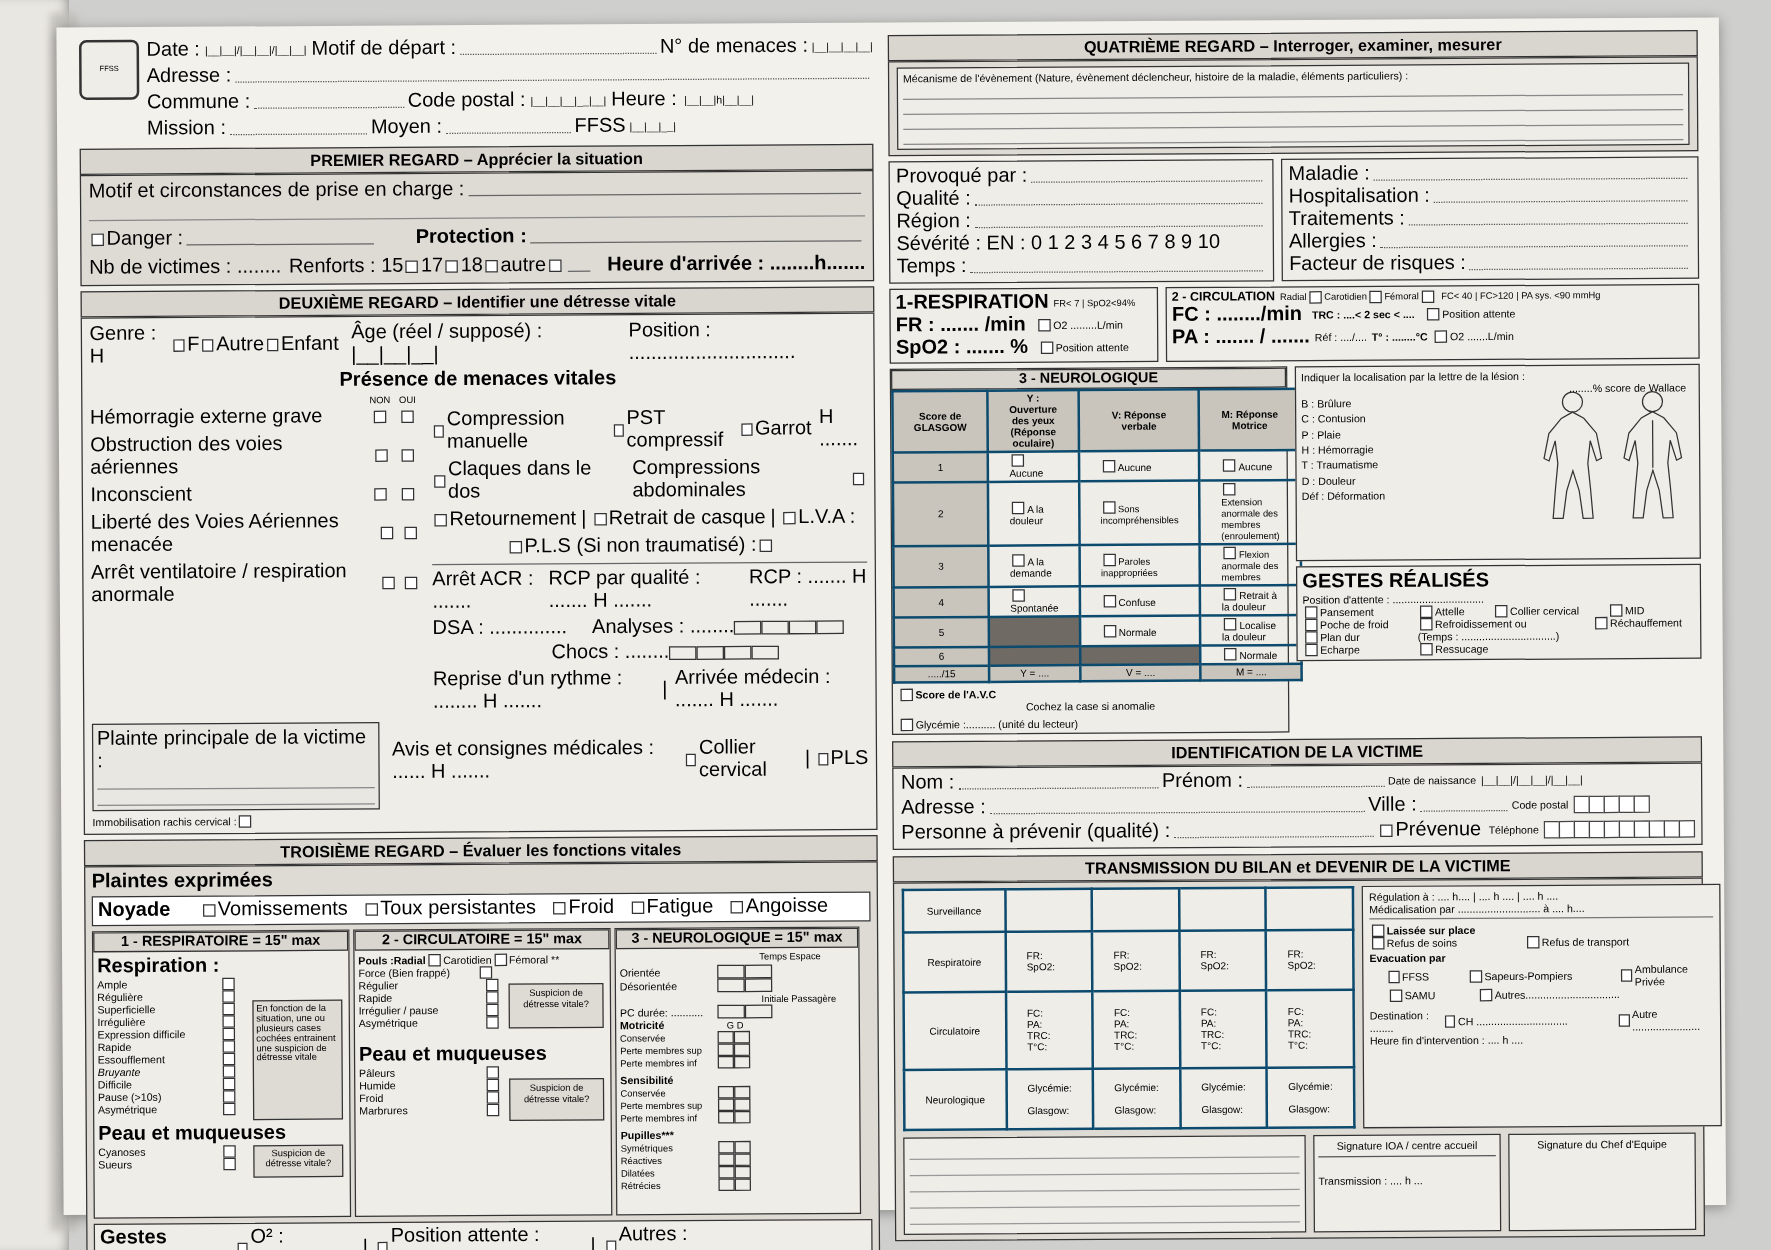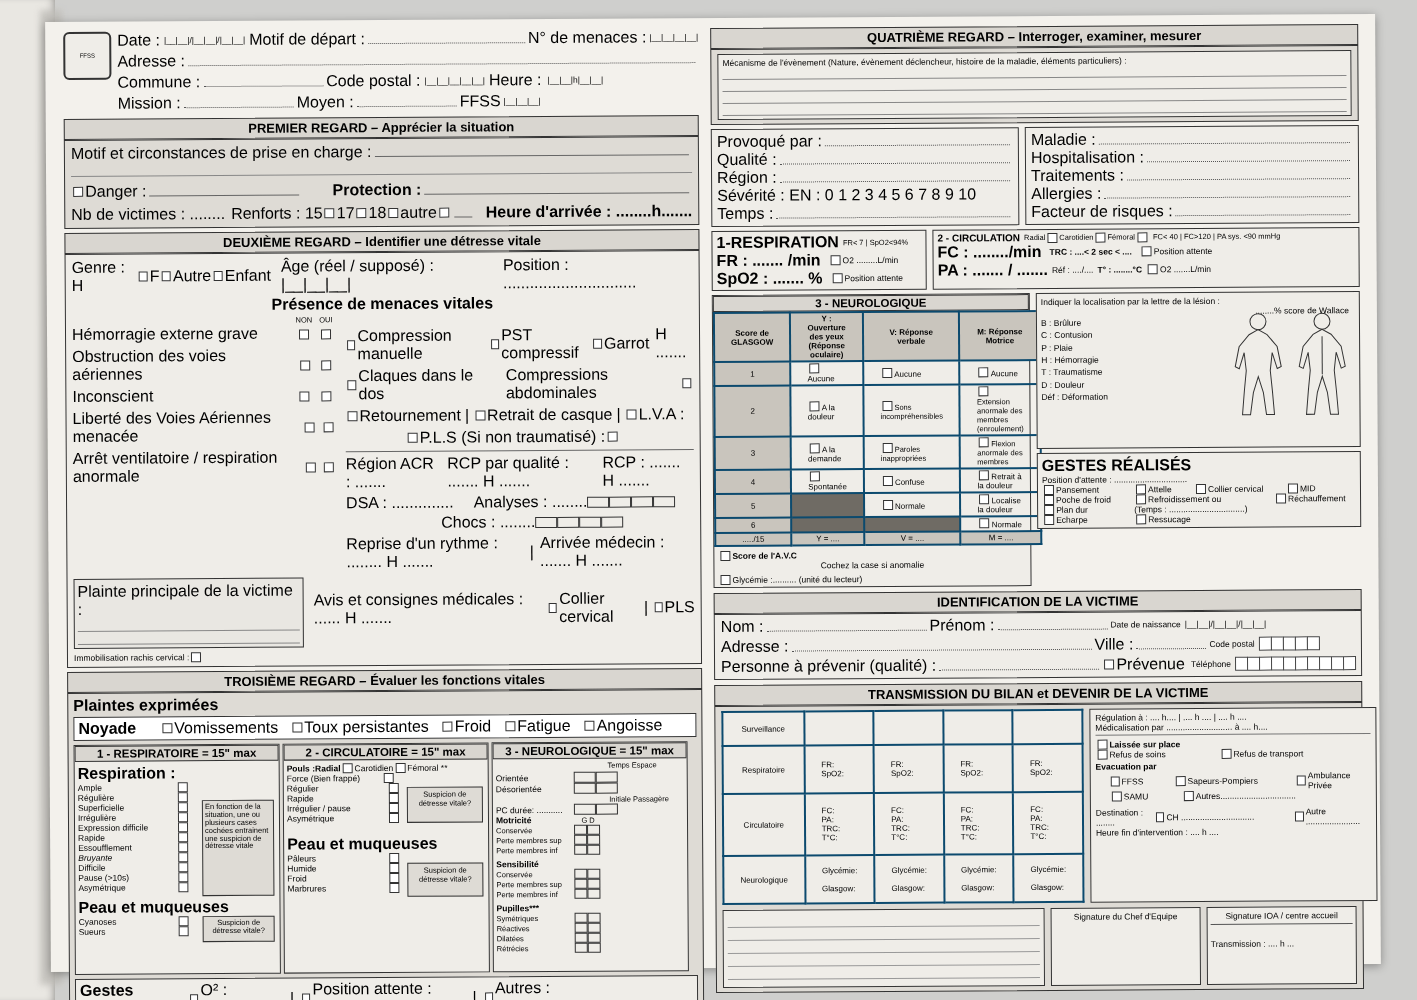--- a/index.html
+++ b/index.html
@@ -189,21 +189,21 @@
               <span class="cb"></span>
                 <span>L.V.A :</span>
             </div>
             <div class="row" style="margin-bottom:4px;padding-left:60px;">
               <span class="cb"></span>
                 <span>P.L.S (Si non traumatisé) :</span>
               <span class="cb"></span>
             </div>
             <div style="border-top:1px solid #666;margin:3px 0;"></div>
             <div class="row" style="margin-bottom:3px;">
-              <span>Région ACR : .......</span>
+              <span>Arrêt ACR : .......</span>
               <span style="margin-left:8px;">RCP par qualité : ....... H .......</span>
               <span style="margin-left:8px;">RCP : ....... H .......</span>
             </div>
             <div class="row" style="margin-bottom:2px;">
               <span>DSA : ..............</span>
               <span style="margin-left:20px;">Analyses : ........</span>
               <span class="cell" style="width:22px;height:11px;"></span>
               <span class="cell" style="width:22px;height:11px;"></span>
               <span class="cell" style="width:22px;height:11px;"></span>
               <span class="cell" style="width:22px;height:11px;"></span>
@@ -880,25 +880,25 @@
         </div>
 
         <div style="display:flex;gap:6px;margin-top:5px;">
           <div class="box" style="width:322px;height:78px;background:#efedE8;padding:4px;">
             <div style="height:12px;border-bottom:1px solid #999;"></div>
             <div style="height:12px;border-bottom:1px solid #999;"></div>
             <div style="height:12px;border-bottom:1px solid #999;"></div>
             <div style="height:12px;border-bottom:1px solid #999;"></div>
             <div style="height:12px;border-bottom:1px solid #999;"></div>
           </div>
-          <div class="box" style="width:150px;height:78px;background:#efedE8;padding:3px;text-align:center;">
-            <div class="sm">Signature du Chef d'Equipe</div>
-          </div>
           <div class="box" style="flex:1;height:78px;background:#efedE8;padding:3px;text-align:center;">
             <div class="sm" style="border-bottom:1px solid #555;padding-bottom:3px;">Signature IOA / centre accueil</div>
             <div class="sm" style="margin-top:14px;text-align:left;">Transmission : .... h ...</div>
           </div>
+          <div class="box" style="width:150px;height:78px;background:#efedE8;padding:3px;text-align:center;">
+            <div class="sm">Signature du Chef d'Equipe</div>
+          </div>
         </div>
       </div>
     </div>
 
   </div>
 </div>
 
 </body></html>

